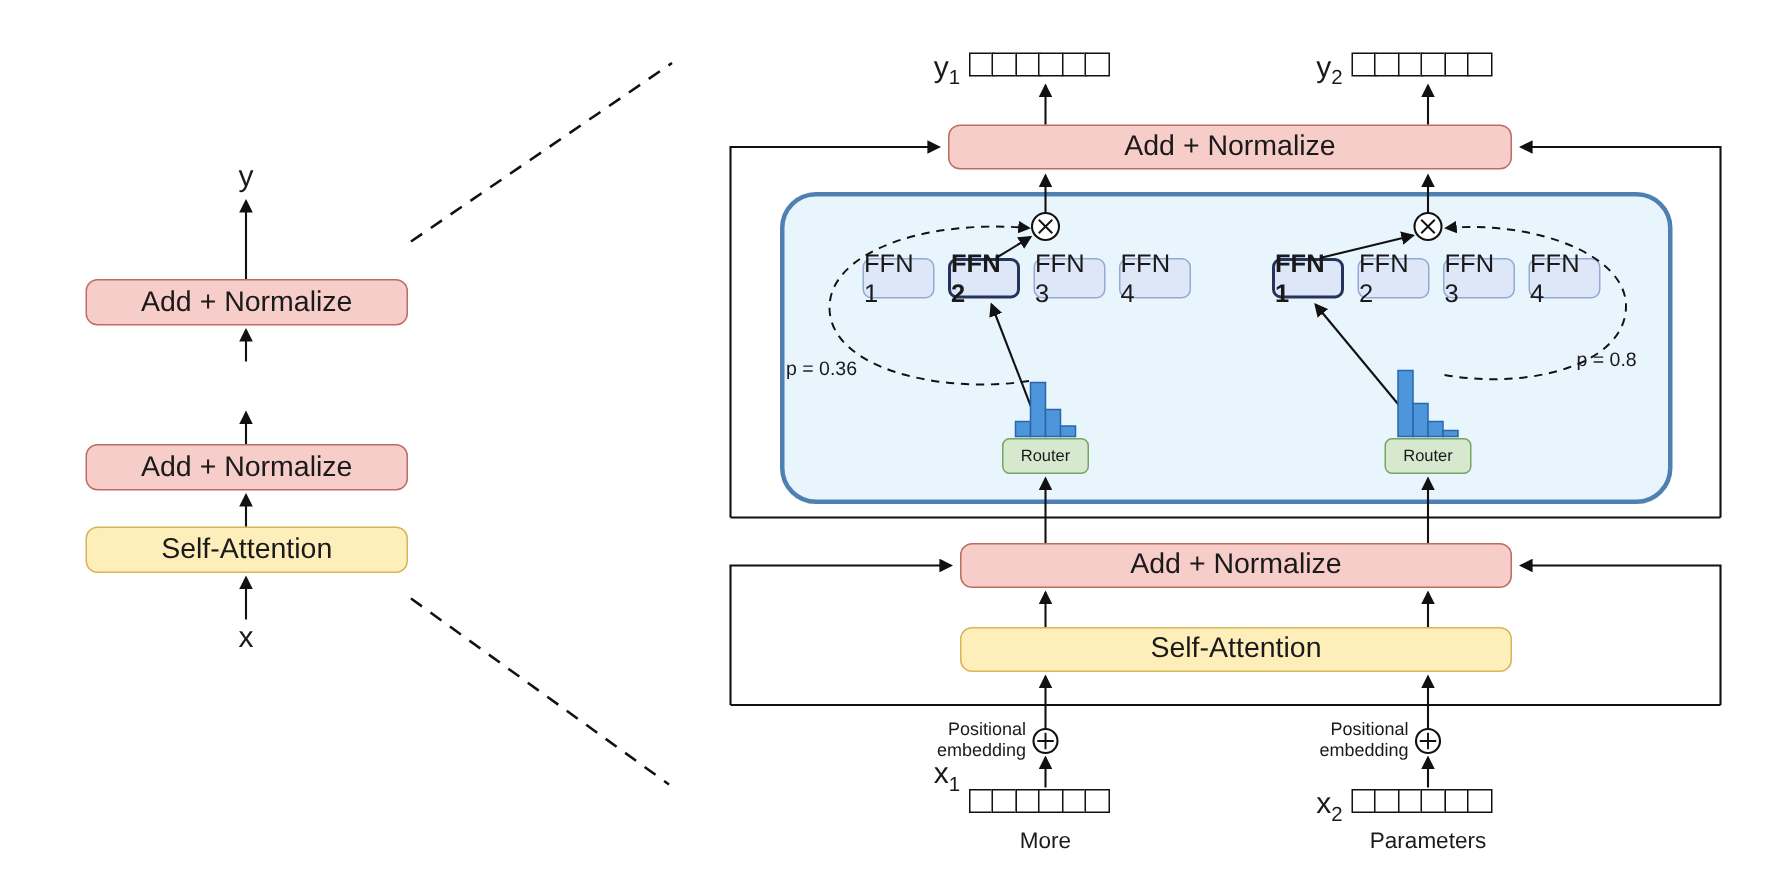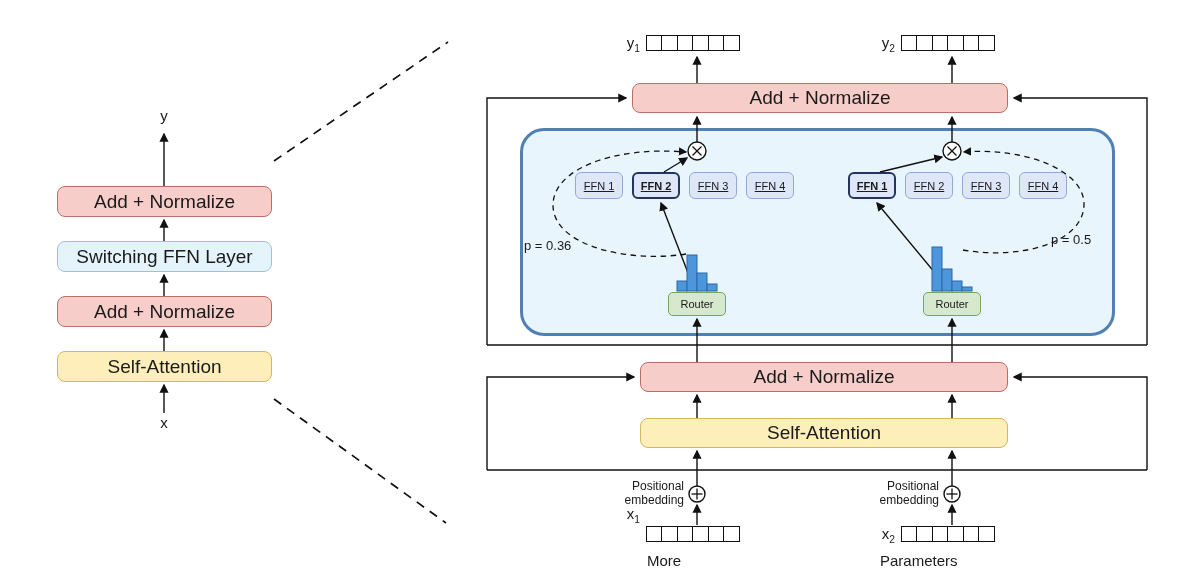--- a/index.html
+++ b/index.html
@@ -7,52 +7,51 @@
   body { font-family:"Liberation Sans","DejaVu Sans",sans-serif; color:#1a1a1a; }
   .canvas { position:relative; width:1190px; height:584px; background:#fff; overflow:hidden; }
 
   .box { position:absolute; display:flex; align-items:center; justify-content:center;
          font-size:19px; border-radius:8px; border:1.4px solid #999; background:#fff; z-index:2; }
   .norm   { background:var(--add-normalize-fill,#f6cdc9); border-color:var(--add-normalize-stroke,#bd6e62); }
   .attn   { background:var(--attention-fill,#feeeba);     border-color:var(--attention-stroke,#d6b656); }
   .switch { background:var(--switch-fill,#e5f4fc);        border-color:var(--switch-stroke,#9cc3dd); }
   .container-box { position:absolute; border:3px solid var(--container-stroke,#4e80b1);
                    background:var(--container-fill,#e9f5fc); border-radius:24px; z-index:1; }
-  .ffn { font-size:11px; border-radius:6px; background:var(--expert-fill,#dde7f8);
-         border:1.3px solid var(--expert-stroke,#93a9d6);text-decoration:underline; }
+  .ffn { font-size:17px; border-radius:6px; background:var(--expert-fill,#dde7f8);
+         border:1.3px solid var(--expert-stroke,#93a9d6); }
   .ffn.selected { border:2px solid #24345c; font-weight:bold; }
   .router { font-size:11px; border-radius:5px; background:var(--router-fill,#d6e8cd);
             border:1.3px solid var(--router-stroke,#74a562); }
 
-  .io-label { position:absolute; font-size:15px; z-index:2; }
+  .io-label { position:absolute; font-size:20px; z-index:2; }
   .io-label sub { font-size:0.68em; }
   .small-label { position:absolute; font-size:12px; line-height:1.2; z-index:2; }
   .p-label { position:absolute; font-size:13px; z-index:2; }
-  .caption { position:absolute; font-size:15px; z-index:2; }
+  .caption { position:absolute; font-size:15px; text-align:center; z-index:2; }
 
   .token-row { position:absolute; display:flex; z-index:2; }
   .token-cell { width:17px; height:16px; background:#fff; border:1.6px solid #111; margin-left:-1.6px; }
   .token-cell:first-child { margin-left:0; }
 
   svg.overlay { position:absolute; left:0; top:0; z-index:3; pointer-events:none; }
   .flow line, .flow polyline { stroke:#111; stroke-width:1.4; fill:none; }
   .dashzoom { stroke:#111; stroke-width:1.7; stroke-dasharray:9 7; fill:none; }
   .dashloop { stroke:#111; stroke-width:1.3; stroke-dasharray:5.5 4.5; fill:none; }
   .opcirc { fill:#fff; stroke:#111; stroke-width:1.4; }
   .opline { stroke:#111; stroke-width:1.3; }
   .hist-bar { fill:var(--histogram-fill,#4e96db); stroke:#2b66a8; stroke-width:1; }
 </style>
 </head>
 <body>
 
 <div class="canvas">
 
   <div class="io-label" style="left:153px; top:107px; width:22px; text-align:center;">y</div>
   <div class="box norm" style="left:57px; top:186px; width:215px; height:31px;">Add + Normalize</div>
-  <div class="box switch" style="left:57px; top:241px; width:215px; height:31px;">Switching FFN Layer</div>
   <div class="box norm" style="left:57px; top:296px; width:215px; height:31px;">Add + Normalize</div>
   <div class="box attn" style="left:57px; top:351px; width:215px; height:31px;">Self-Attention</div>
   <div class="io-label" style="left:153px; top:414px; width:22px; text-align:center;">x</div>
 
   <div class="io-label" style="left:606px; top:34px; width:34px; text-align:right;"><span>y</span><sub>1</sub></div>
   <div class="token-row" style="left:646px; top:35px;">
       <span class="token-cell"></span>
       <span class="token-cell"></span>
       <span class="token-cell"></span>
       <span class="token-cell"></span>
@@ -80,21 +79,21 @@
   <div class="box ffn" style="left:746px; top:172px; width:48px; height:27px;">FFN 4</div>
 
   <div class="box ffn selected" style="left:848px; top:172px; width:48px; height:27px;">FFN 1</div>
   <div class="box ffn" style="left:905px; top:172px; width:48px; height:27px;">FFN 2</div>
   <div class="box ffn" style="left:962px; top:172px; width:48px; height:27px;">FFN 3</div>
   <div class="box ffn" style="left:1019px; top:172px; width:48px; height:27px;">FFN 4</div>
 
   <div class="box router" style="left:668px; top:292px; width:58px; height:24px;">Router</div>
   <div class="box router" style="left:923px; top:292px; width:58px; height:24px;">Router</div>
   <div class="p-label" style="left:524px; top:238px;">p = 0.36</div>
-  <div class="p-label" style="left:1051px; top:232px;">p = 0.5</div>
+  <div class="p-label" style="left:1051px; top:232px;">p = 0.8</div>
 
   <div class="small-label" style="left:598px; top:479px; width:86px; text-align:right;">
     <div>Positional</div>
     <div>embedding</div>
   </div>
   <div class="small-label" style="left:853px; top:479px; width:86px; text-align:right;">
     <div>Positional</div>
     <div>embedding</div>
   </div>
 

